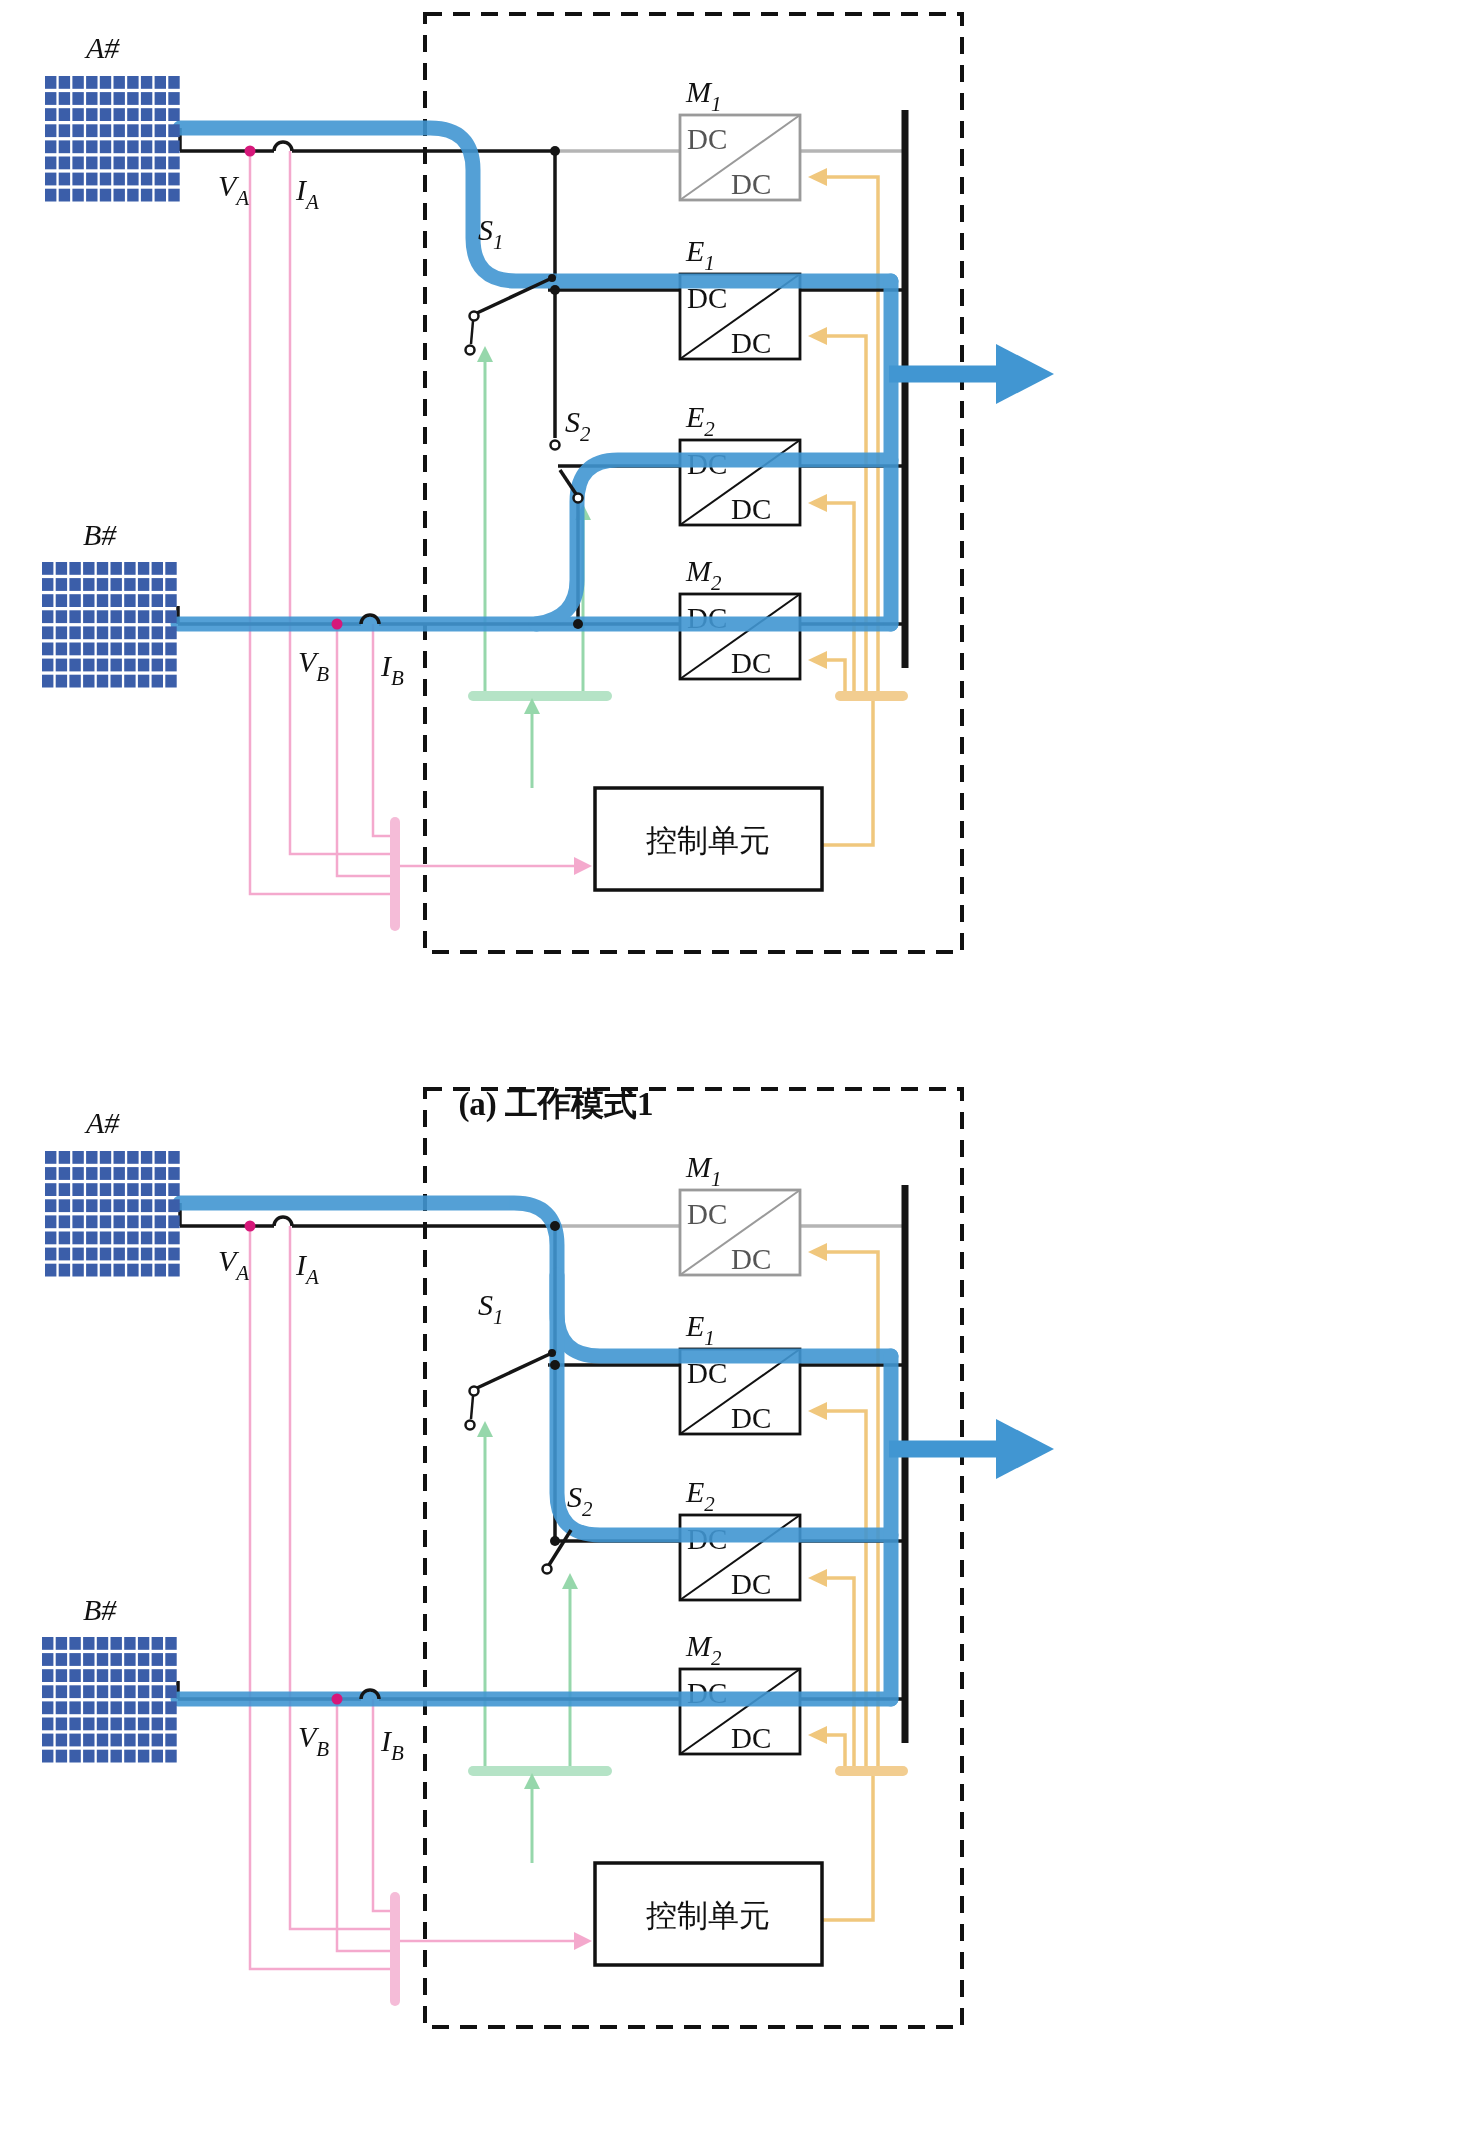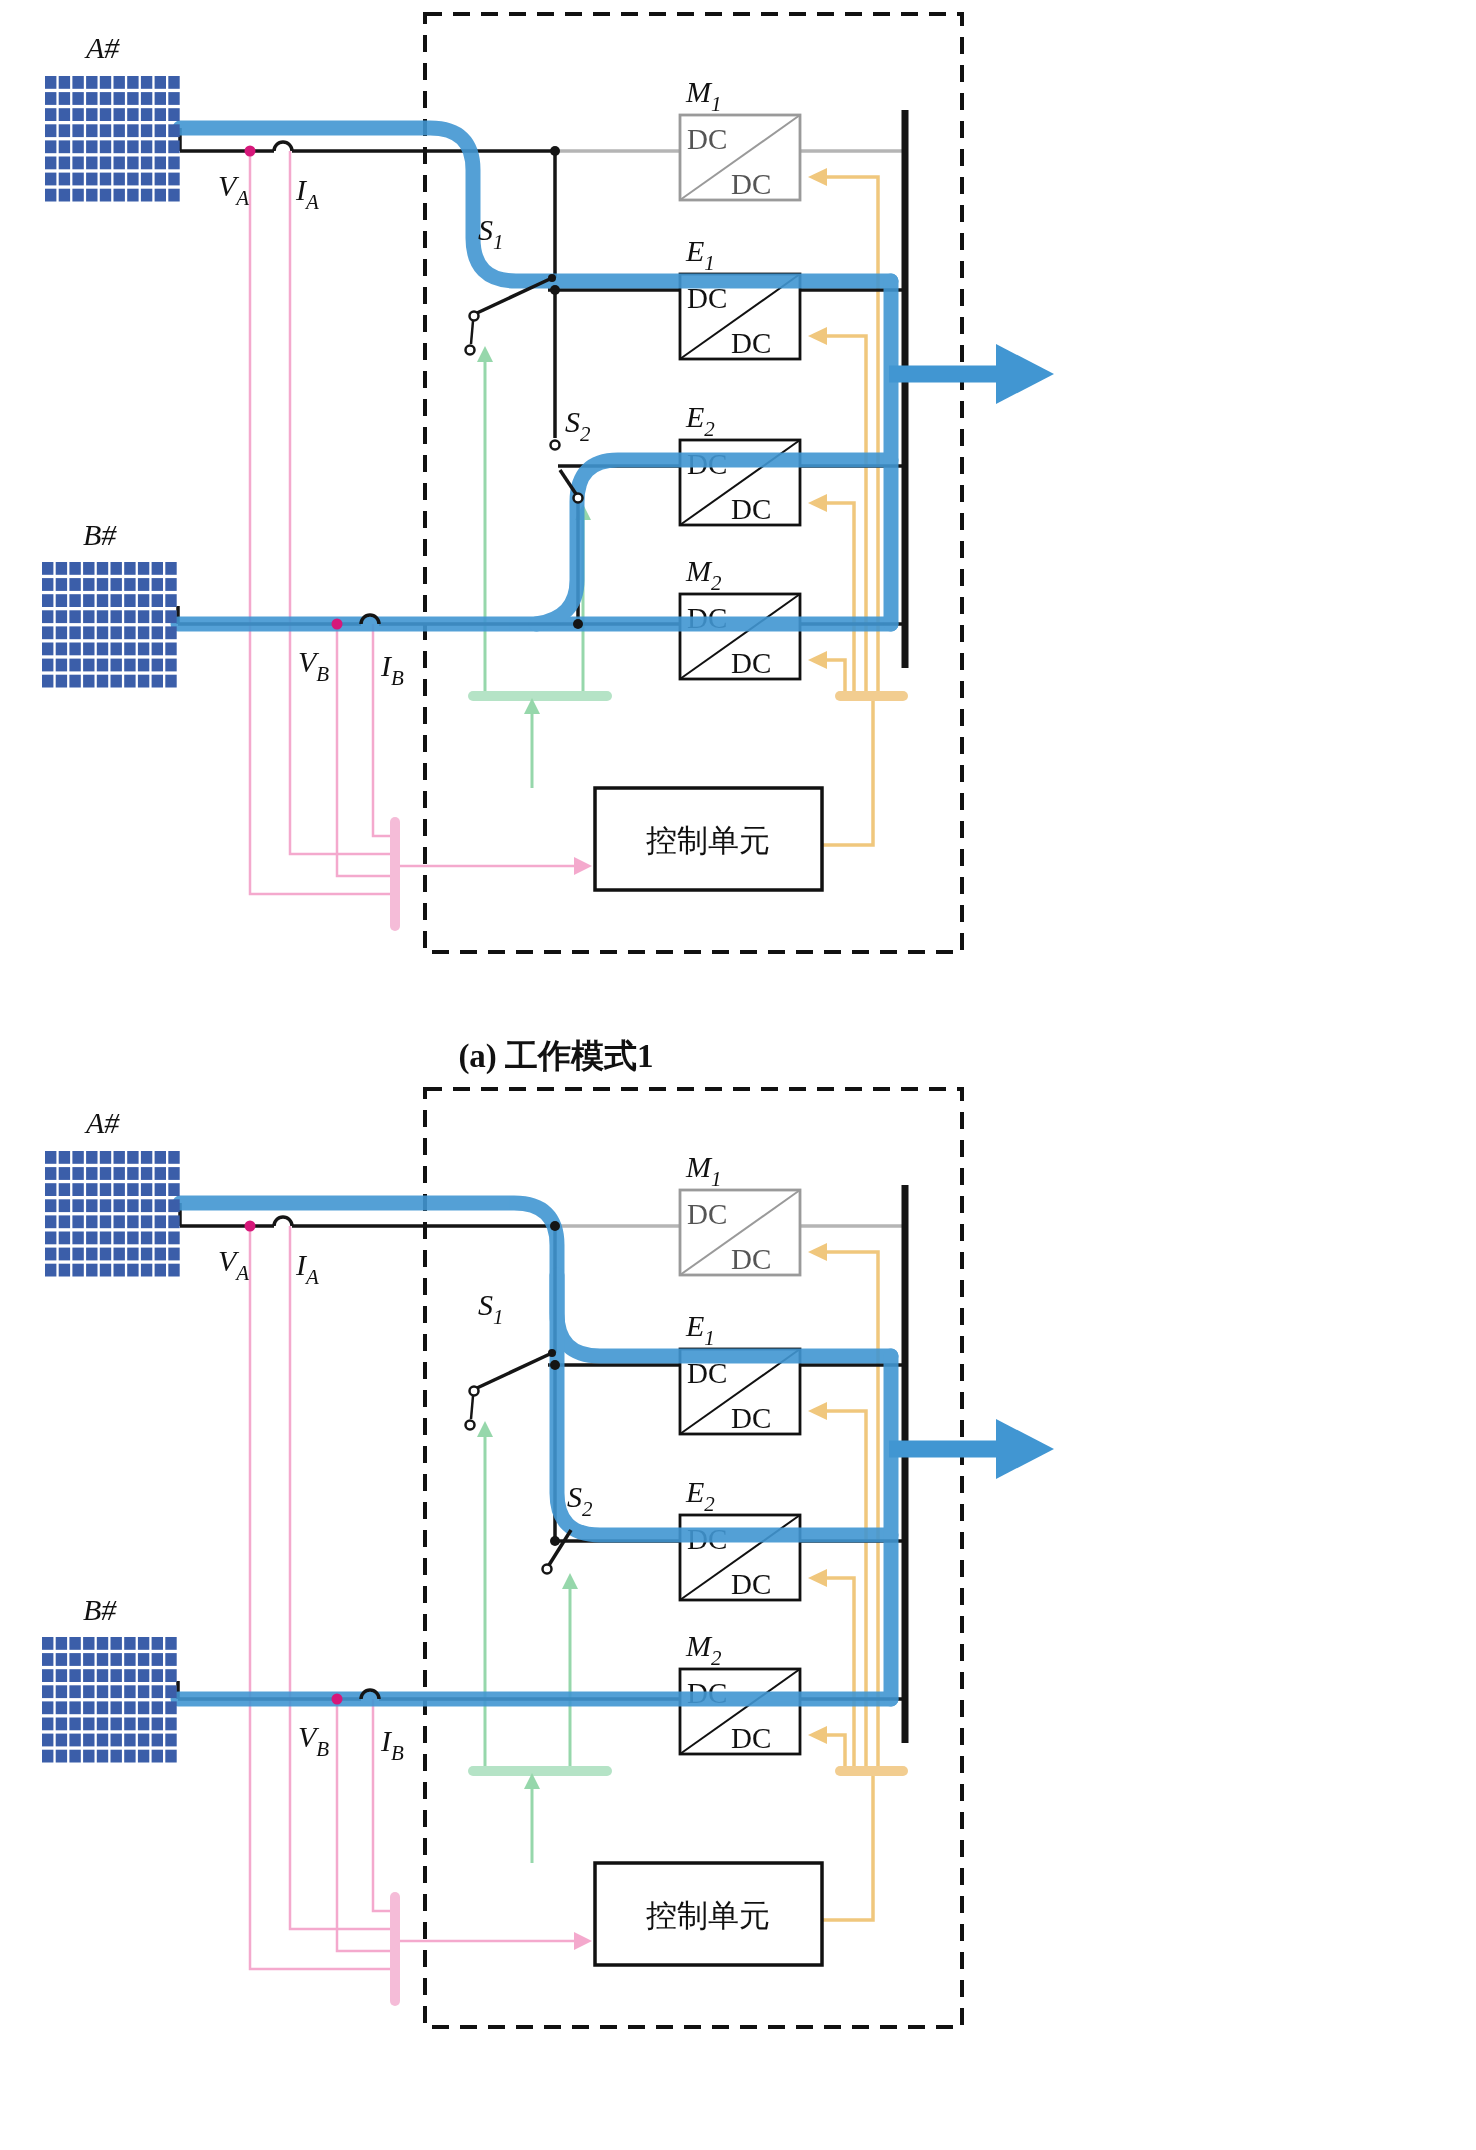--- a/index.html
+++ b/index.html
@@ -2,21 +2,21 @@
 <html><head>
 <meta charset="utf-8">
 <style>
   html,body{margin:0;padding:0;background:#fff;}
   body{width:1476px;font-family:"Liberation Serif",serif;}
   .figure{width:1476px;height:2150px;background:#fff;overflow:hidden;}
   .panel{width:1476px;height:1075px;position:relative;}
   .svgwrap{width:1476px;height:1038px;}
   svg{display:block;}
   .caption{width:1112px;height:37px;display:flex;align-items:center;justify-content:center;
-           font:600 33px "Liberation Serif",serif;color:#111;}
+           font:600 33px "Liberation Serif",serif;color:#111;margin-top:48px;}
   .it{font:italic 30px "Liberation Serif",serif;fill:#111;}
   .sub{font-size:21px;}
   .dc{font:29px "Liberation Serif",serif;}
   .cn{font:31px "Liberation Serif",serif;fill:#111;}
 </style>
 </head>
 <body>
 
 <div class="figure">
   <section class="panel">

